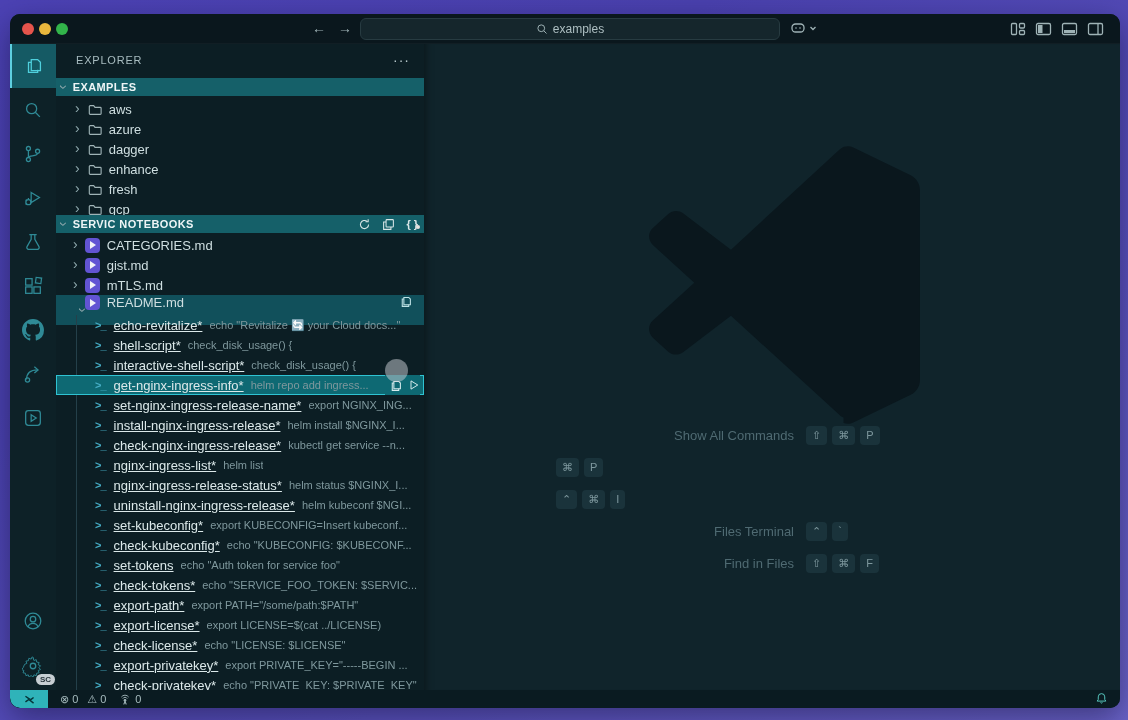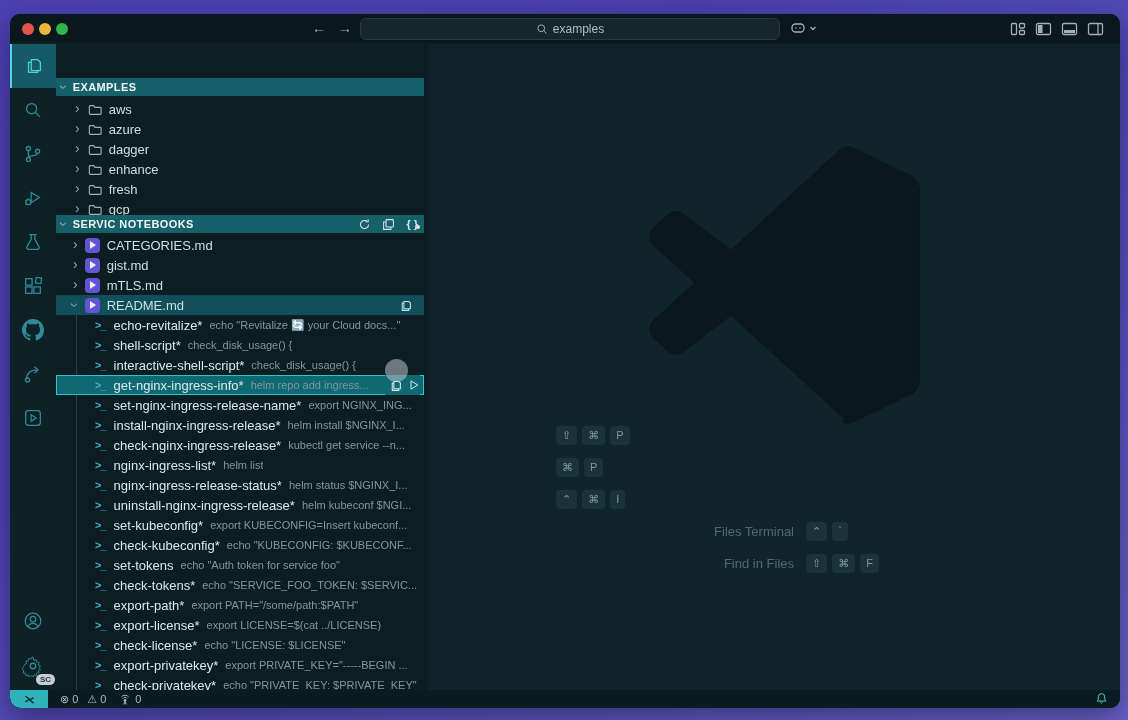--- a/index.html
+++ b/index.html
@@ -53,29 +53,29 @@
   .section-label { font-size:11px; font-weight:bold; letter-spacing:.4px; }
   .sec-actions { position:absolute; right:6px; display:flex; gap:11px; align-items:center; color:#d9e6e7; }
   .chev { display:inline-block; color:#8fa9ad; font-size:14px; line-height:1; transform:translateY(-1px); }
   .chev.open { transform:rotate(90deg); }
   .tree-row { height:20px; display:flex; align-items:center; white-space:nowrap; overflow:hidden; position:relative; }
   .row-label { font-size:13px; color:#cfdfe1; margin-left:7px; }
   .folder-row .chev, .file-row .chev { margin-left:19px; }
   .file-row .chev { margin-left:17px; }
   .folders-wrap { position:absolute; left:0; top:55px; width:100%; height:116px; overflow:hidden; }
   .files-wrap { position:absolute; left:0; top:191px; width:100%; }
-  .readme-row { position:absolute; left:0; top:251px; width:100%; height:20px; background:#11505b; display:flex; align-items:center; }
+  .readme-row { position:absolute; left:0; top:251px; width:100%; height:30px; background:#11505b; display:flex; }
   .cells-wrap { position:absolute; left:0; top:271px; width:100%; height:375px; overflow:hidden; }
   .cells-wrap::before { content:""; position:absolute; left:20px; top:0; bottom:0; width:1px; background:#24404a; }
   .runme-ic { width:15px; height:15px; border-radius:4px; background:#6254d3; margin-left:7px;
     display:flex; align-items:center; justify-content:center; flex:0 0 auto; }
   .runme-ic::after { content:""; display:block; margin-left:1px;
     border-left:6px solid #f2f2f7; border-top:4px solid transparent; border-bottom:4px solid transparent; }
   .prompt { font-size:11px; font-weight:bold; color:#46aec6; margin-left:39px; flex:0 0 auto; letter-spacing:-1px; }
-  .cell-name { font-size:13px; color:#dce9ea; margin-left:8px; flex:0 0 auto; }
+  .cell-name { font-size:13px; color:#dce9ea; margin-left:8px; flex:0 0 auto;text-decoration:underline; }
   .cell-desc { font-size:11px; color:#7f989d; margin-left:7px; overflow:hidden; }
   .cell-row.selected { background:#0e6973; outline:1px solid #2fc3d2; outline-offset:-1px; }
   .row-actions { display:none; position:absolute; right:4px; top:0; height:100%; align-items:center; gap:6px;
     background:#0e6973; padding-left:4px; }
   .cell-row.selected .row-actions { display:flex; }
   .readme-actions { position:absolute; right:12px; display:flex; }
   .cursor-halo { position:absolute; left:375px; top:345px; width:23px; height:23px; border-radius:50%;
     background:rgba(205,210,215,.5); z-index:40; }
   
   .editor { position:absolute; left:414px; top:30px; width:696px; height:646px; background:#10242b;
@@ -225,20 +225,24 @@
     <div class="act-item" style="top:600px">
       <svg width="22" height="22" viewBox="0 0 24 24">
           <circle cx="12" cy="12" r="3"></circle>
           <path d="M12 3.5 l1 2.5 2.5-1 .5 2.7 2.7.5-1 2.5 2.5 1-1.7 2.1 1.7 2.1-2.5 1 1 2.5-2.7.5-.5 2.7-2.5-1-1 2.5-2.1-1.7-2.1 1.7-1-2.5-2.5 1-.5-2.7-2.7-.5 1-2.5-2.5-1 1.7-2.1L2.8 10.2l2.5-1-1-2.5 2.7-.5.5-2.7 2.5 1 1-2.5 2.1 1.7z" stroke-width="1"></path>
         </svg>
     </div>
   </div>
   <div class="sc-badge">SC</div>
 
   <div class="sidebar">
+    <div class="sb-header">
+      <span class="sb-title">EXPLORER</span>
+      <span class="sb-more">···</span>
+    </div>
 
     <div class="section-bar" style="top:34px">
       <span class="chev open">›</span>
       <span class="section-label">EXAMPLES</span>
     </div>
 
     <div class="folders-wrap">
 
         <div class="tree-row folder-row">
           <span class="chev">›</span>
@@ -484,20 +488,21 @@
   </div>
 
   <div class="cursor-halo"></div>
 
   <div class="editor">
     <svg class="watermark-logo" viewBox="0 0 100 100">
       <path fill="#0a171d" d="M70.9 99.3c1.1.4 2.4.4 3.5-.2l20.5-9.9c2-1 3.3-3 3.3-5.3V16.1c0-2.2-1.3-4.3-3.3-5.3L74.4.9c-1.5-.7-3.2-.5-4.5.4-.2.1-.4.3-.6.5L30.7 37.4 13.6 24.4c-1.6-1.2-3.8-1.1-5.3.2l-5.5 5c-1.8 1.6-1.8 4.4 0 6.1L17.6 49.2 2.8 62.7c-1.8 1.6-1.8 4.4 0 6.1l5.5 5c1.5 1.3 3.7 1.4 5.3.2l17.1-13 38.7 35.3c.4.5 1 .8 1.5 1zM75.1 27.3 45.7 49.6l29.4 22.3V27.3z"></path>
     </svg>
     <div class="shortcuts">
       <div class="sc-row">
+        <span class="sc-label">Show All Commands</span>
         <span class="sc-keys">
             <span class="key">⇧</span>
             <span class="key">⌘</span>
             <span class="key">P</span>
           </span>
       </div>
       <div class="sc-row">
         <span class="sc-keys">
             <span class="key">⌘</span>
             <span class="key">P</span>

